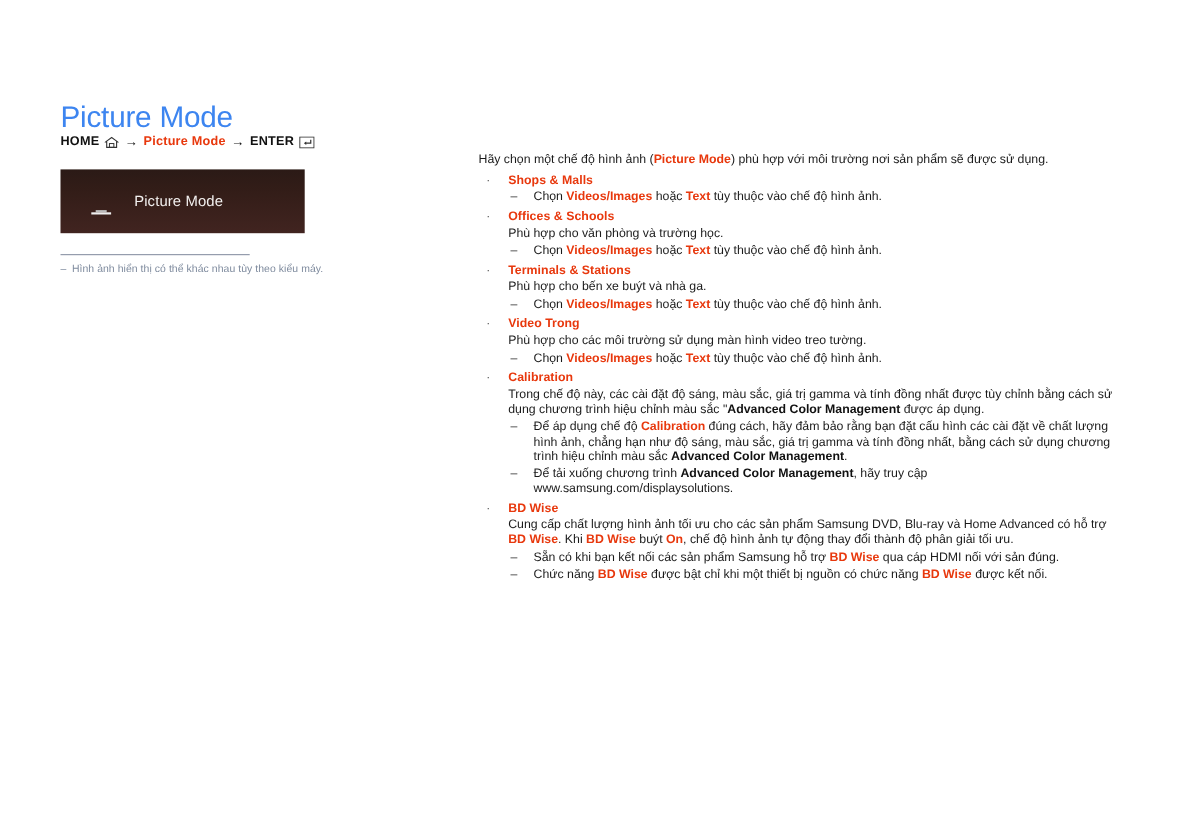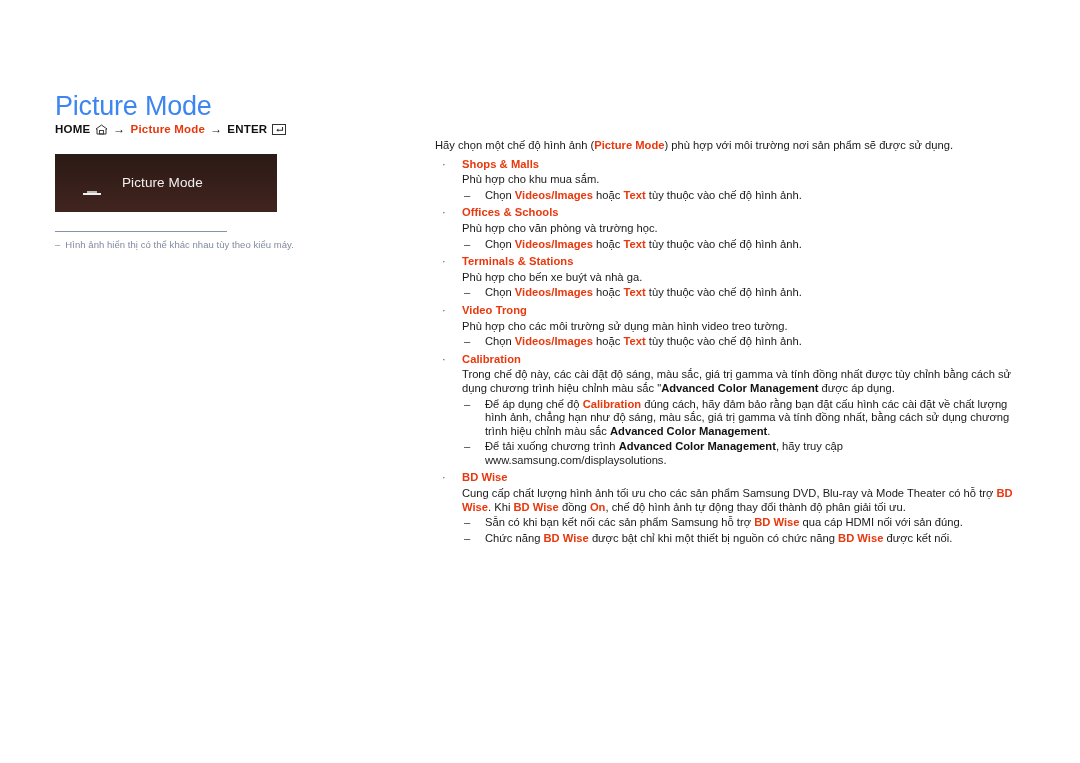--- a/index.html
+++ b/index.html
@@ -223,21 +223,20 @@
 
   <div class="right-col">
 
     <div class="intro">
       <span>Hãy chọn một chế độ hình ảnh (</span><span class="kw">Picture Mode</span><span>) phù hợp với môi trường nơi sản phẩm sẽ được sử dụng.</span>
     </div>
 
     <div class="l1">
       <span class="marker">·</span>
       <div class="l1-title">Shops &amp; Malls</div>
-      <div class="l1-body">Phù hợp cho khu mua sắm.</div>
       <div class="l2">
         <span class="marker">–</span>
         <span class="l2-body"><span>Chọn </span><span class="kw">Videos/Images</span><span> hoặc </span><span class="kw">Text</span><span> tùy thuộc vào chế độ hình ảnh.</span></span>
       </div>
     </div>
 
     <div class="l1">
       <span class="marker">·</span>
       <div class="l1-title">Offices &amp; Schools</div>
       <div class="l1-body">Phù hợp cho văn phòng và trường học.</div>
@@ -277,21 +276,21 @@
       </div>
       <div class="l2">
         <span class="marker">–</span>
         <span class="l2-body"><span>Để tải xuống chương trình </span><span class="bd">Advanced Color Management</span><span>, hãy truy cập www.samsung.com/displaysolutions.</span></span>
       </div>
     </div>
 
     <div class="l1">
       <span class="marker">·</span>
       <div class="l1-title">BD Wise</div>
-      <div class="l1-body"><span>Cung cấp chất lượng hình ảnh tối ưu cho các sản phẩm Samsung DVD, Blu-ray và Mode Theater có hỗ trợ </span><span class="kw">BD Wise</span><span>. Khi </span><span class="kw">BD Wise</span><span> đồng </span><span class="kw">On</span><span>, chế độ hình ảnh tự động thay đổi thành độ phân giải tối ưu.</span></div>
+      <div class="l1-body"><span>Cung cấp chất lượng hình ảnh tối ưu cho các sản phẩm Samsung DVD, Blu-ray và Home Advanced có hỗ trợ </span><span class="kw">BD Wise</span><span>. Khi </span><span class="kw">BD Wise</span><span> buýt </span><span class="kw">On</span><span>, chế độ hình ảnh tự động thay đổi thành độ phân giải tối ưu.</span></div>
       <div class="l2">
         <span class="marker">–</span>
         <span class="l2-body"><span>Sẵn có khi bạn kết nối các sản phẩm Samsung hỗ trợ </span><span class="kw">BD Wise</span><span> qua cáp HDMI nối với sản đúng.</span></span>
       </div>
       <div class="l2">
         <span class="marker">–</span>
         <span class="l2-body"><span>Chức năng </span><span class="kw">BD Wise</span><span> được bật chỉ khi một thiết bị nguồn có chức năng </span><span class="kw">BD Wise</span><span> được kết nối.</span></span>
       </div>
     </div>
 

